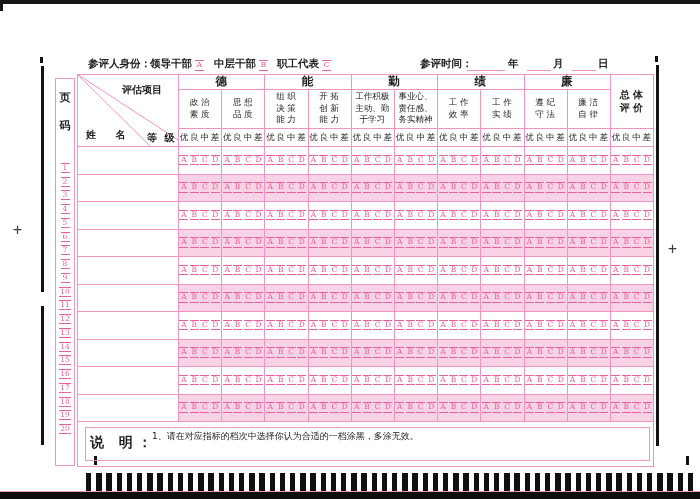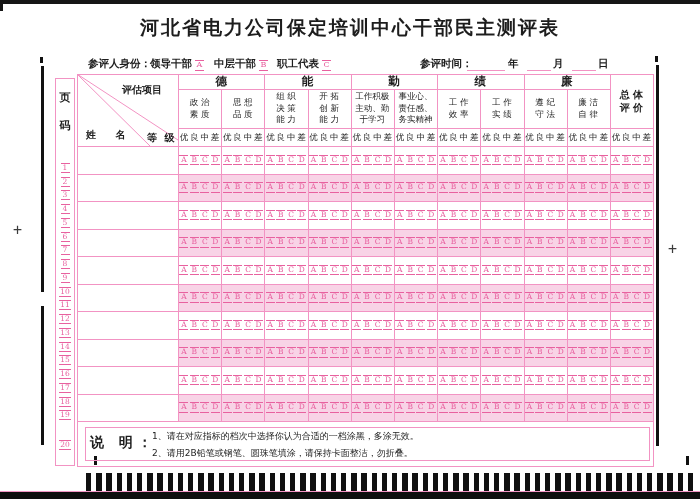--- a/index.html
+++ b/index.html
@@ -48,21 +48,20 @@
   <div class="abs" style="left:41px;top:66px;width:3px;height:226px;background:#111;"></div>
   <div class="abs" style="left:41px;top:306px;width:3px;height:139px;background:#111;"></div>
   <div class="abs" style="left:655px;top:56px;width:3px;height:6px;background:#111;"></div>
   <div class="abs" style="left:656px;top:65px;width:3px;height:381px;background:#111;"></div>
   <div class="abs" style="left:94px;top:456px;width:3px;height:9px;background:#111;"></div>
   <div class="abs" style="left:686px;top:456px;width:3px;height:9px;background:#111;"></div>
 
   <div class="abs" style="left:13px;top:221px;font-size:15px;color:#3c3c3c;font-family:'DejaVu Sans Mono',monospace;">+</div>
   <div class="abs" style="left:668px;top:240px;font-size:15px;color:#3c3c3c;font-family:'DejaVu Sans Mono',monospace;">+</div>
 
-  <div class="abs bold" style="left:0;top:15px;width:700px;text-align:center;font-size:19px;letter-spacing:2px;">河北省电力公司保定培训中心干部民主测评表</div>
 
   <div class="abs bold" style="left:88px;top:57px;font-size:10.5px;">参评人身份：</div>
   <div class="abs" style="left:150px;top:57px;font-size:10.5px;">
     <span class="bold">领导干部</span><span class="bub idb">A</span>
   </div>
   <div class="abs" style="left:214px;top:57px;font-size:10.5px;">
     <span class="bold">中层干部</span><span class="bub idb">B</span>
   </div>
   <div class="abs" style="left:277px;top:57px;font-size:10.5px;">
     <span class="bold">职工代表</span><span class="bub idb">C</span>
@@ -920,27 +919,26 @@
       <div style="position: absolute; left: 55px; top: 278.5px; width: 20px; text-align: center;"><span class="num">10</span></div>
       <div style="position: absolute; left: 55px; top: 292.3px; width: 20px; text-align: center;"><span class="num">11</span></div>
       <div style="position: absolute; left: 55px; top: 306px; width: 20px; text-align: center;"><span class="num">12</span></div>
       <div style="position: absolute; left: 55px; top: 319.8px; width: 20px; text-align: center;"><span class="num">13</span></div>
       <div style="position: absolute; left: 55px; top: 333.5px; width: 20px; text-align: center;"><span class="num">14</span></div>
       <div style="position: absolute; left: 55px; top: 347.3px; width: 20px; text-align: center;"><span class="num">15</span></div>
       <div style="position: absolute; left: 55px; top: 361px; width: 20px; text-align: center;"><span class="num">16</span></div>
       <div style="position: absolute; left: 55px; top: 374.8px; width: 20px; text-align: center;"><span class="num">17</span></div>
       <div style="position: absolute; left: 55px; top: 388.5px; width: 20px; text-align: center;"><span class="num">18</span></div>
       <div style="position: absolute; left: 55px; top: 402.3px; width: 20px; text-align: center;"><span class="num">19</span></div>
-      <div style="position: absolute; left: 55px; top: 416px; width: 20px; text-align: center; margin-top: 16px;"><span class="num">20</span></div>
+      <div style="position: absolute; left: 55px; top: 416px; width: 20px; text-align: center;"><span class="num">20</span></div>
     </div>
 
   <div class="abs" style="left:85px;top:427px;width:565px;height:34px;border:1px solid var(--pink);box-sizing:border-box;"></div>
   <div class="abs bold" style="left:90px;top:434px;font-size:14px;letter-spacing:5px;">说 明：</div>
   <div class="abs" style="left:152px;top:430px;font-size:9px;">1、请在对应指标的档次中选择你认为合适的一档涂黑，多涂无效。</div>
-  <div class="abs" style="left:152px;top:447px;font-size:9px;">2、请用2B铅笔或钢笔、圆珠笔填涂，请保持卡面整洁，勿折叠。</div>
 
 
   <div id="timing">
       <div style="position: absolute; left: 86px; top: 473px; width: 5.4px; height: 18px; background: rgb(16, 16, 16);"></div>
       <div style="position: absolute; left: 96.2px; top: 473px; width: 5.4px; height: 18px; background: rgb(16, 16, 16);"></div>
       <div style="position: absolute; left: 106.4px; top: 473px; width: 5.4px; height: 18px; background: rgb(16, 16, 16);"></div>
       <div style="position: absolute; left: 116.6px; top: 473px; width: 5.4px; height: 18px; background: rgb(16, 16, 16);"></div>
       <div style="position: absolute; left: 126.8px; top: 473px; width: 5.4px; height: 18px; background: rgb(16, 16, 16);"></div>
       <div style="position: absolute; left: 137px; top: 473px; width: 5.4px; height: 18px; background: rgb(16, 16, 16);"></div>
       <div style="position: absolute; left: 147.2px; top: 473px; width: 5.4px; height: 18px; background: rgb(16, 16, 16);"></div>

